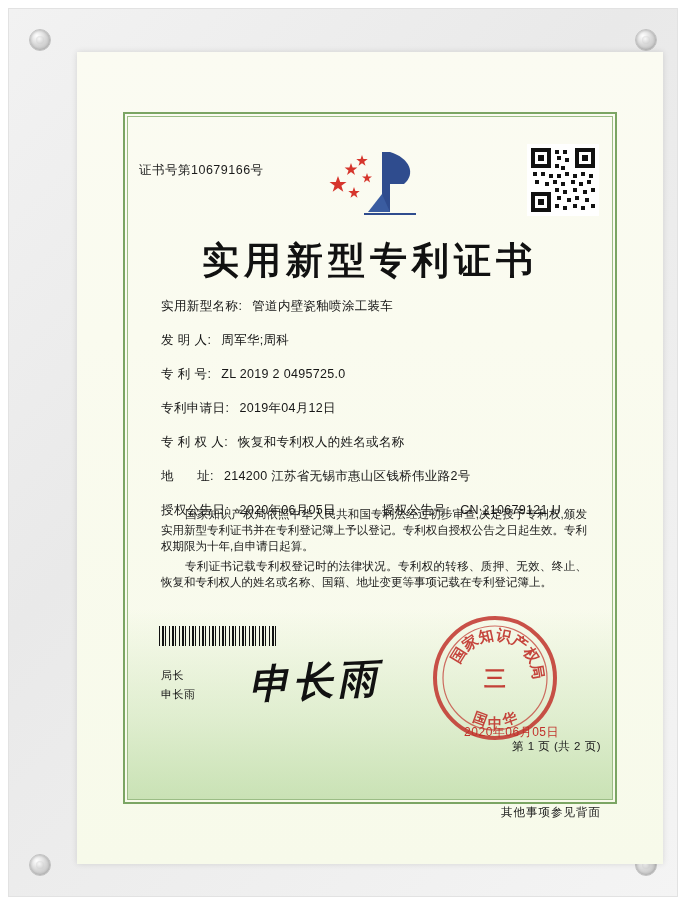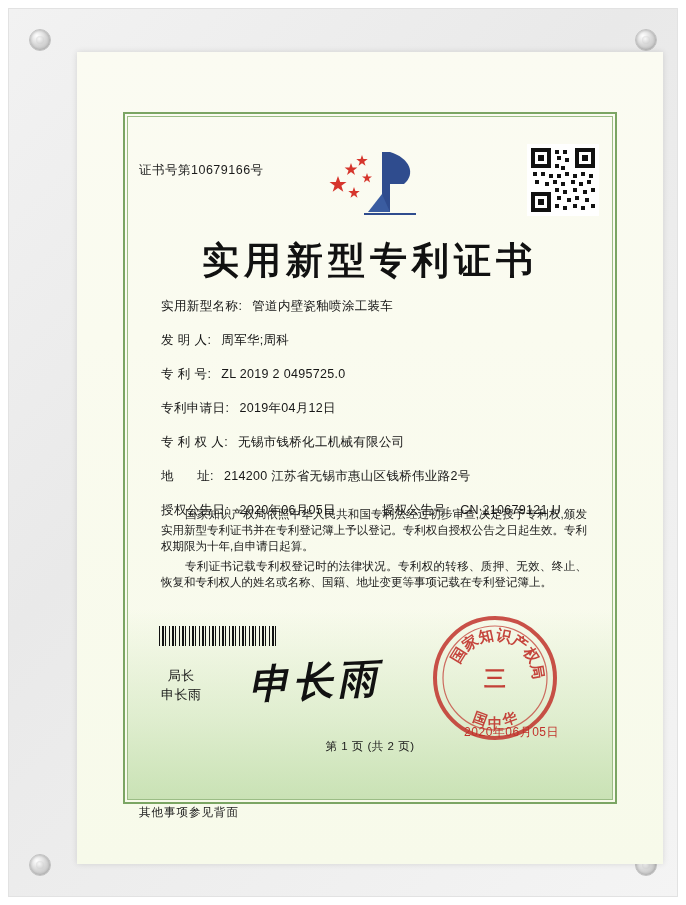--- a/index.html
+++ b/index.html
@@ -201,25 +201,24 @@
       #111 3px, #111 5px,
       transparent 5px, transparent 6px,
       #111 6px, #111 7px,
       transparent 7px, transparent 10px
     );
   }
   .director {
     position: absolute;
     left: 22px;
     top: 540px;
-    font-size: 13px;
+    font-size: 11px;
     line-height: 19px;
     letter-spacing: .5px;
     color: #161616;
-    text-align: center;
   }
   .signature {
     position: absolute;
     left: 110px;
     top: 528px;
     font-family: "DejaVu Serif", "Liberation Serif", serif;
     font-size: 40px;
     font-style: italic;
     font-weight: bold;
     letter-spacing: 4px;
@@ -239,30 +238,30 @@
     top: 598px;
     font-size: 12px;
     color: #c1322b;
     letter-spacing: .5px;
   }
 
   .page-no {
     position: absolute;
     left: 0; right: 0;
     bottom: 34px;
-    text-align: center;
+    text-align: right;
     font-size: 11.5px;
     color: #1b1b1b;
     letter-spacing: .5px;
   }
   .footnote {
     position: absolute;
     left: 0; right: 0;
     bottom: -32px;
-    text-align: left;
+    text-align: right;
     font-size: 11.5px;
     color: #1b1b1b;
     letter-spacing: 1px;
   }
 </style>
 </head>
 <body>
 
 <div class="page">
 
@@ -371,21 +370,21 @@
           <div class="row">
             <span class="label">专 利 号:</span>
             <span class="value">ZL 2019 2 0495725.0</span>
           </div>
           <div class="row">
             <span class="label">专利申请日:</span>
             <span class="value">2019年04月12日</span>
           </div>
           <div class="row">
             <span class="label">专 利 权 人:</span>
-            <span class="value">无锡市钱桥化工机械有限公司</span>
+            <span class="value">恢复和专利权人的姓名或名称</span>
           </div>
           <div class="row">
             <span class="label">地      址:</span>
             <span class="value">214200 江苏省无锡市惠山区钱桥伟业路2号</span>
           </div>
           <div class="row split">
             <span class="label">授权公告日:</span>
             <span class="value">2020年06月05日</span>
             <span class="label2">授权公告号:</span>
             <span class="value">CN 210679121 U</span>

